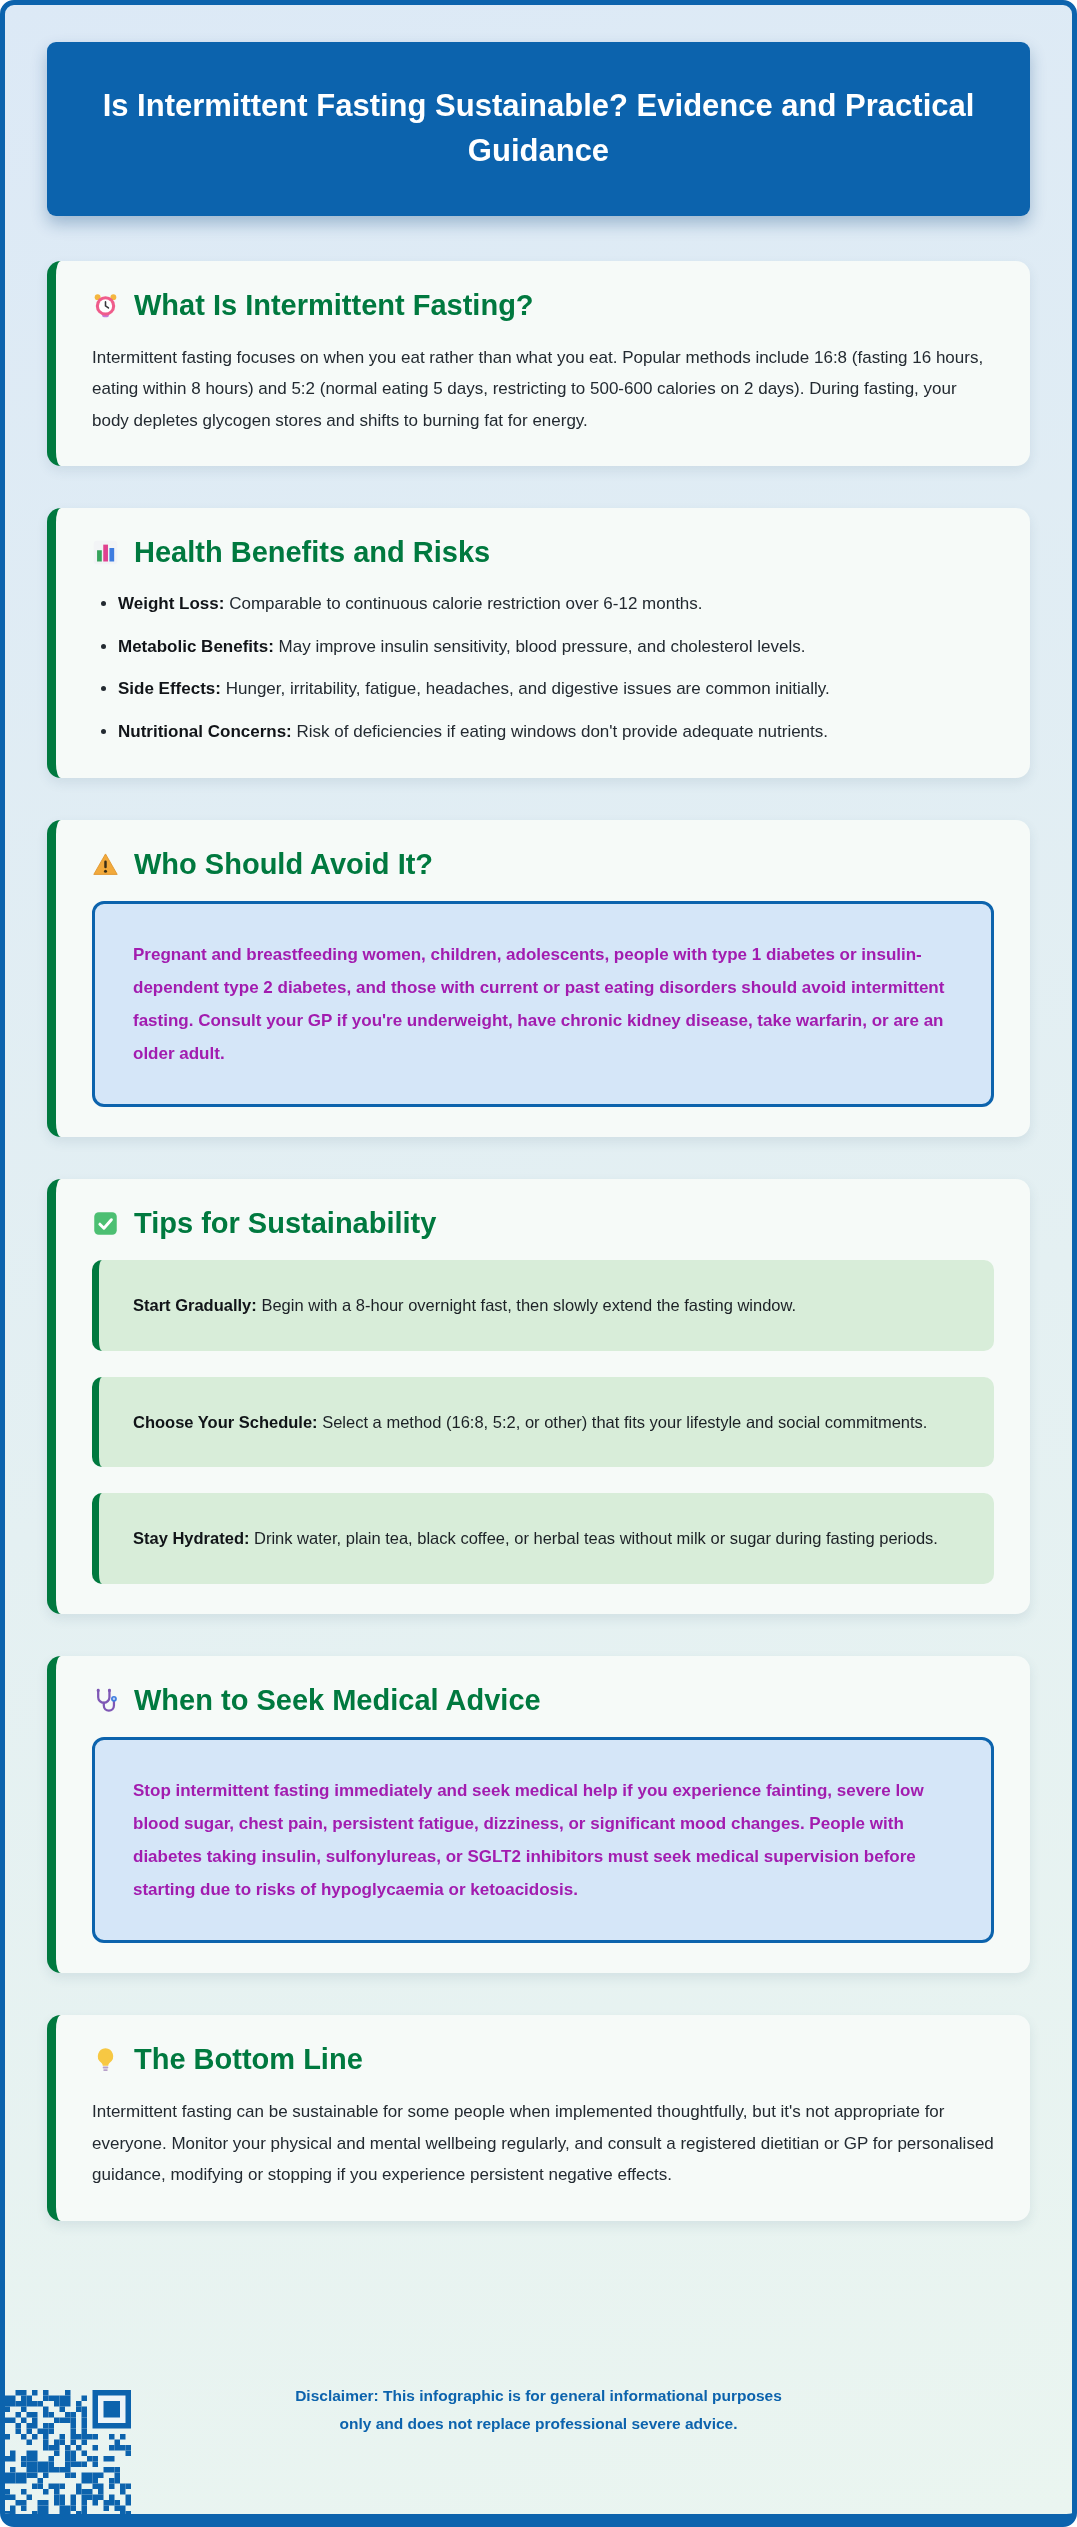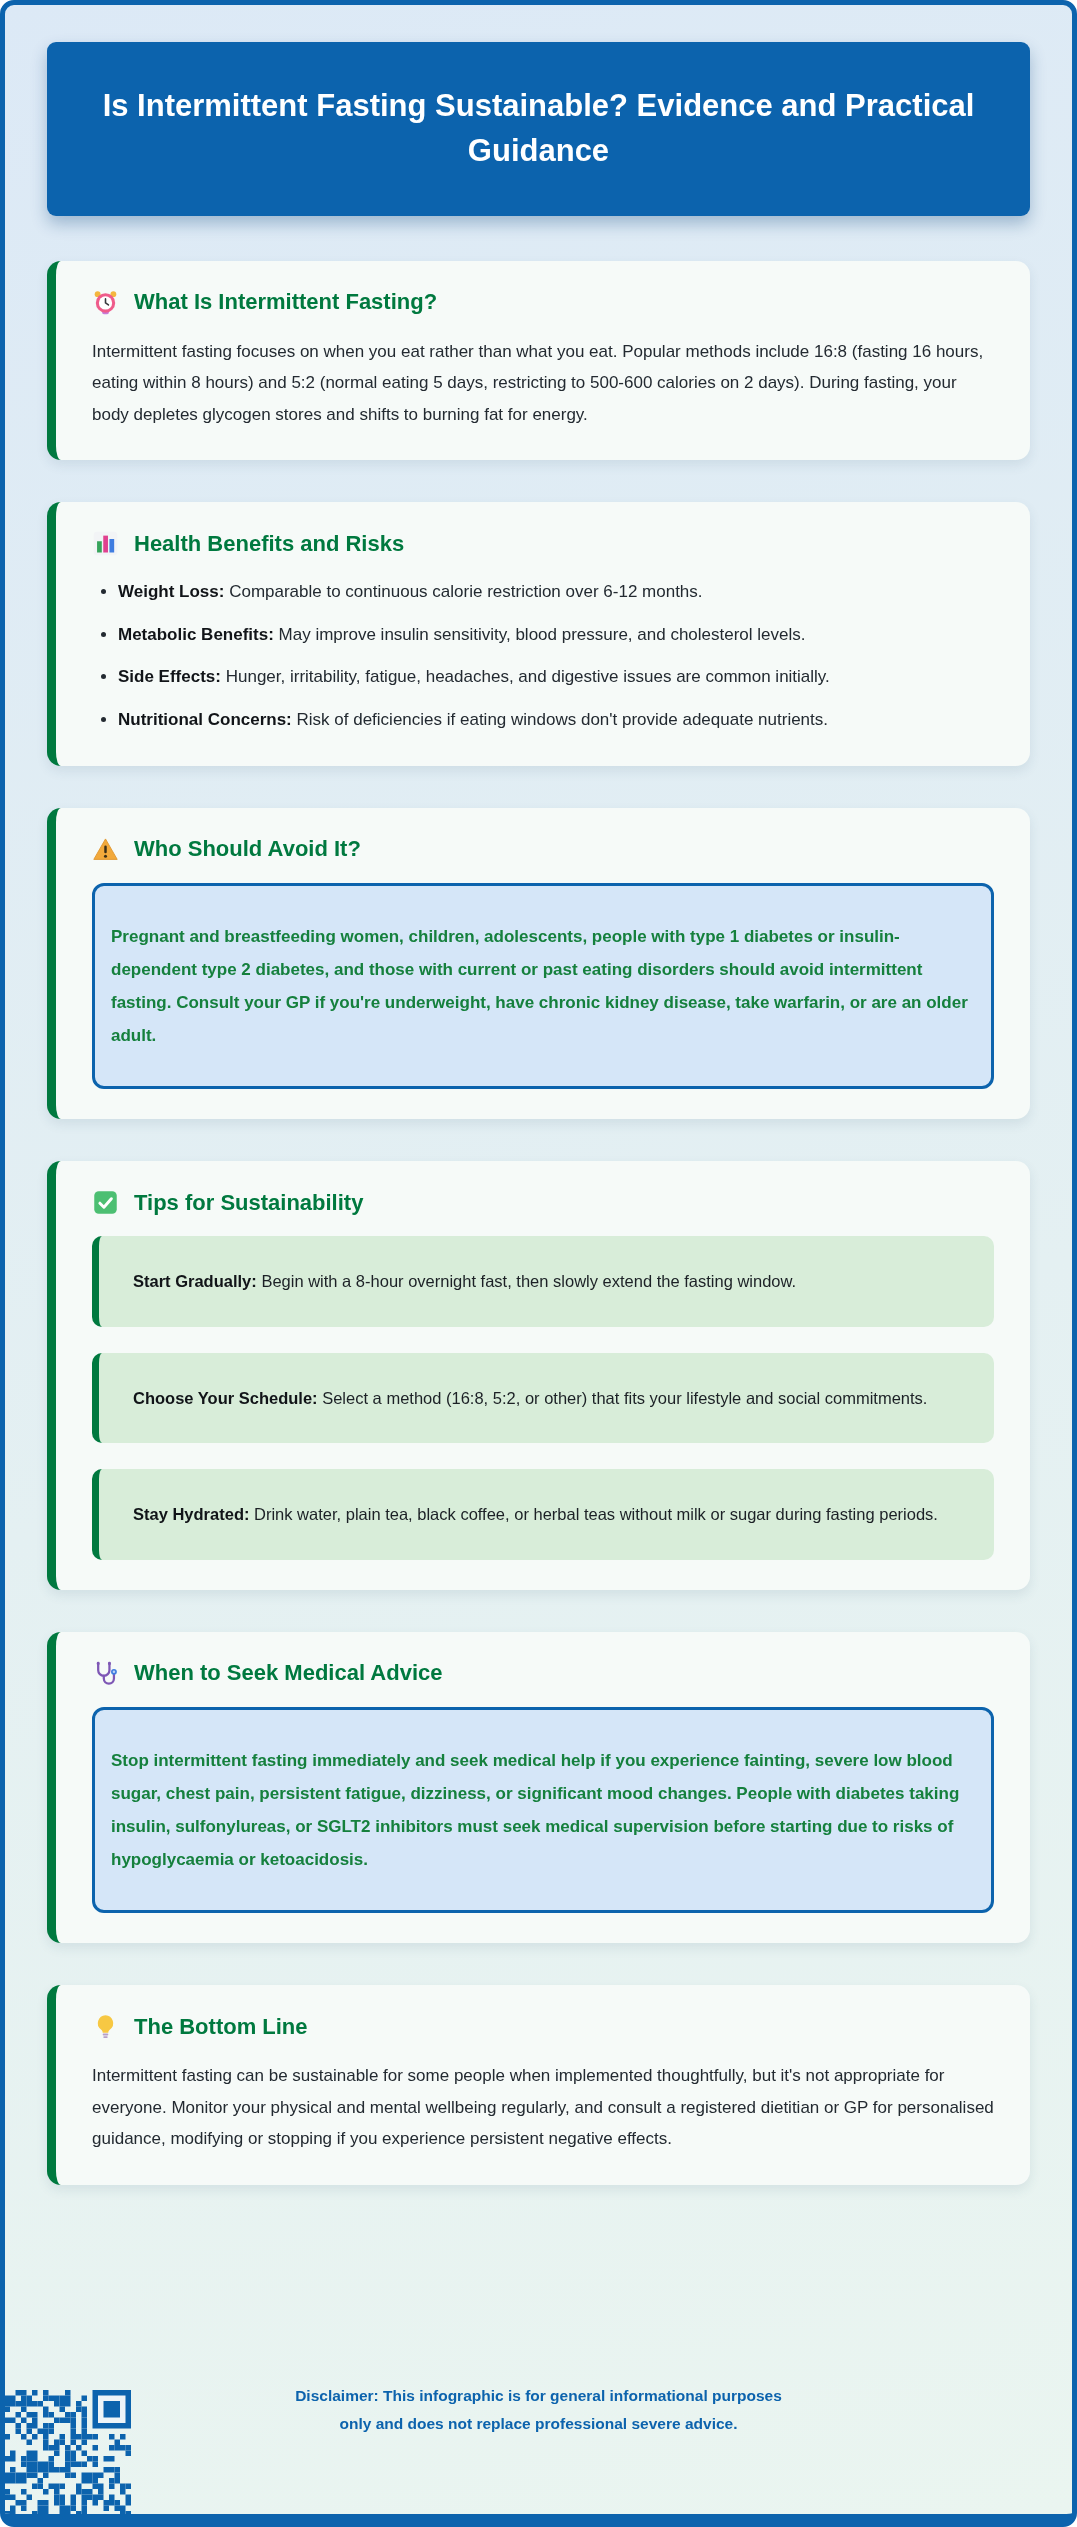--- a/index.html
+++ b/index.html
@@ -39,21 +39,21 @@
     margin: 0 42px 42px 42px;
     background: #f6faf8;
     border-left: 9px solid #00793f;
     border-radius: 14px;
     padding: 28px 36px 30px 36px;
     box-shadow: 0 5px 12px rgba(40, 80, 110, 0.10);
   }
   .card h2 {
     margin: 0 0 20px 0;
     color: #00793f;
-    font-size: 22px;
+    font-size: 29px;
     font-weight: bold;
     display: flex;
     align-items: center;
     gap: 15px;
   }
   .card h2 .icon { display: inline-flex; flex: 0 0 auto; }
 
   .body-text {
     margin: 0;
     font-size: 17px;
@@ -71,22 +71,22 @@
     line-height: 1.8;
     margin-bottom: 12px;
   }
   ul.bullets li:last-child { margin-bottom: 0; }
   .lead { font-weight: bold; color: #111418; }
 
   .callout {
     background: #d5e6f8;
     border: 3px solid #0c63ad;
     border-radius: 12px;
-    padding: 34px 16px;
-    color: #15803d;
+    padding: 34px 38px;
+    color: #a21caf;
     font-weight: bold;
     font-size: 17px;
     line-height: 1.95;
     margin-top: 6px;
   }
 
   .tip {
     background: #d8edd9;
     border-left: 7px solid #00793f;
     border-radius: 10px;

